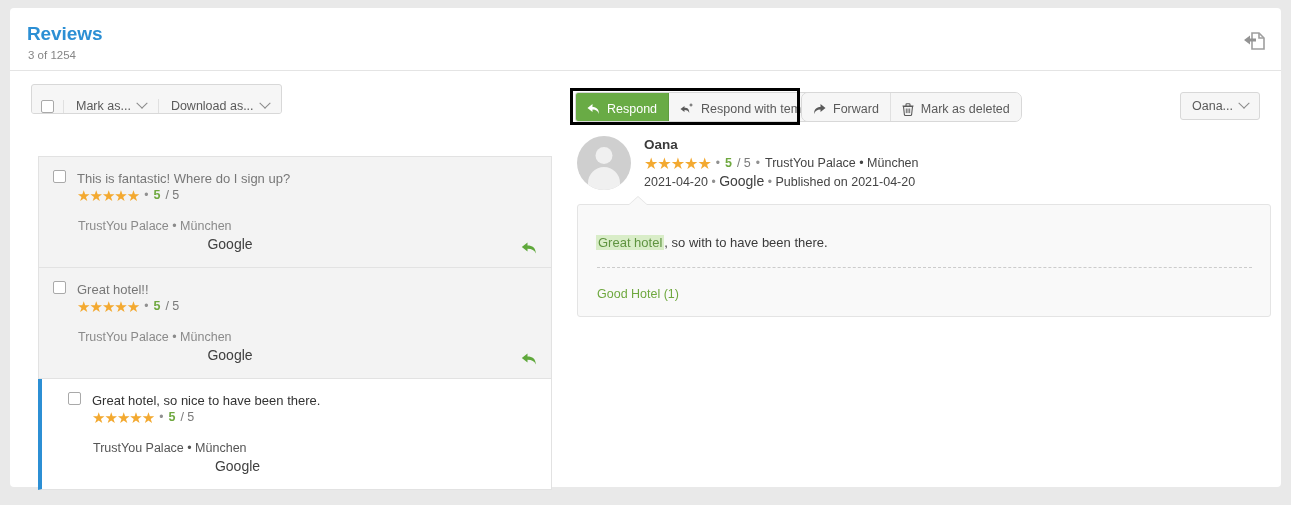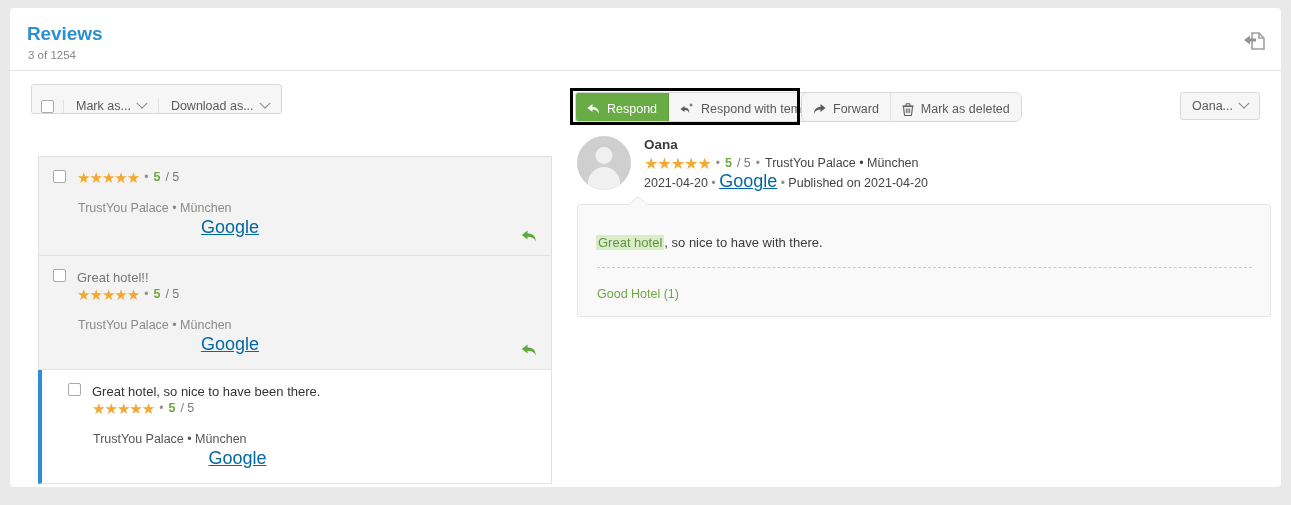--- a/index.html
+++ b/index.html
@@ -232,23 +232,22 @@
     color: #8a8a8a;
     padding-left: 25px;
   }
   .review-item.selected .ri-meta { color: #555555; }
   .ri-source {
     margin-top: 2px;
     text-align: center;
     padding-right: 130px;
   }
   .src-link {
-    font-size: 18px;
-    color: #0369a1;
-    text-decoration: underline;
+    font-size: 14px;
+    color: #404040;
     cursor: pointer;
   }
   .ri-reply-arrow {
     position: absolute;
     right: 14px;
     bottom: 12px;
     width: 16px;
     height: 14px;
   }
   
@@ -440,20 +439,21 @@
       <span>Oana...</span>
       <span class="caret"></span>
     </div>
 
     <div class="review-list">
 
       <div class="review-item">
         <div class="ri-top">
           <div class="checkbox"></div>
           <div class="ri-texts">
+            <div class="ri-title">This is fantastic! Where do I sign up?</div>
             <div class="ri-rating">
               <span class="stars">★★★★★</span>
               <span class="dot">•</span>
               <span class="score-num">5</span>
               <span class="score-den">/ 5</span>
             </div>
           </div>
         </div>
         <div class="ri-meta">TrustYou Palace • München</div>
         <div class="ri-source">
@@ -533,20 +533,20 @@
           <span class="dot">•</span>
           <span>Published on 2021-04-20</span>
         </div>
       </div>
     </div>
 
     <div class="content-box">
       <div class="tail-outer"></div>
       <div class="tail-inner"></div>
       <div class="cb-text">
-        <span class="hl">Great hotel</span><span>, so nice to have with there.</span>
+        <span class="hl">Great hotel</span><span>, so with to have been there.</span>
       </div>
       <div class="cb-divider"></div>
       <div class="cb-tag">Good Hotel (1)</div>
     </div>
 
   </div>
 </div>
 
 </body></html>

